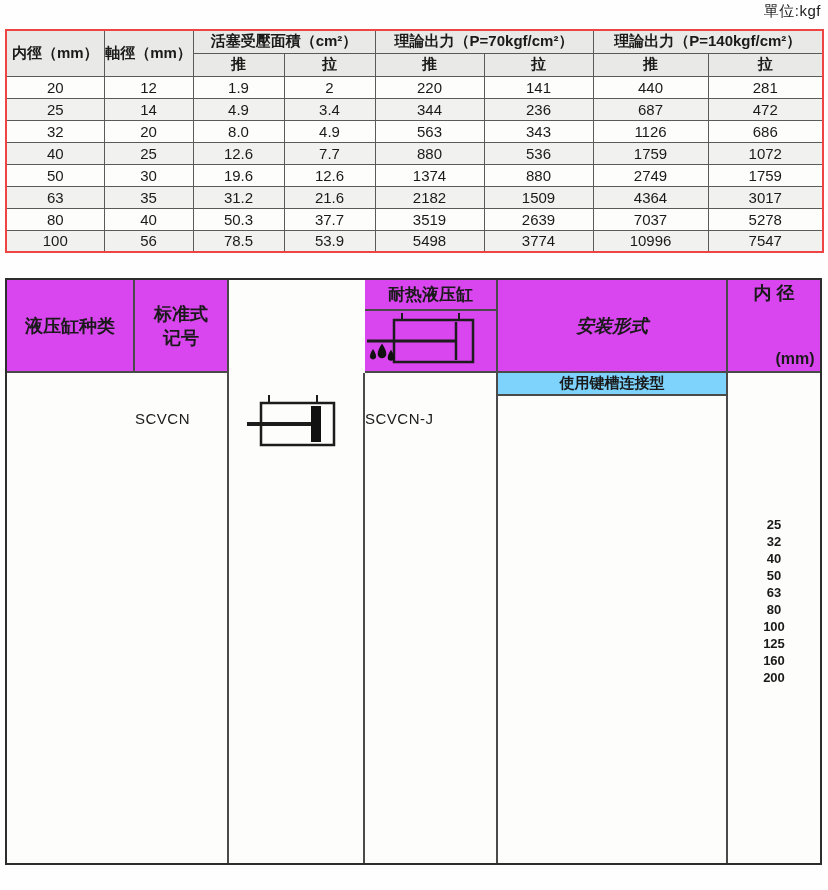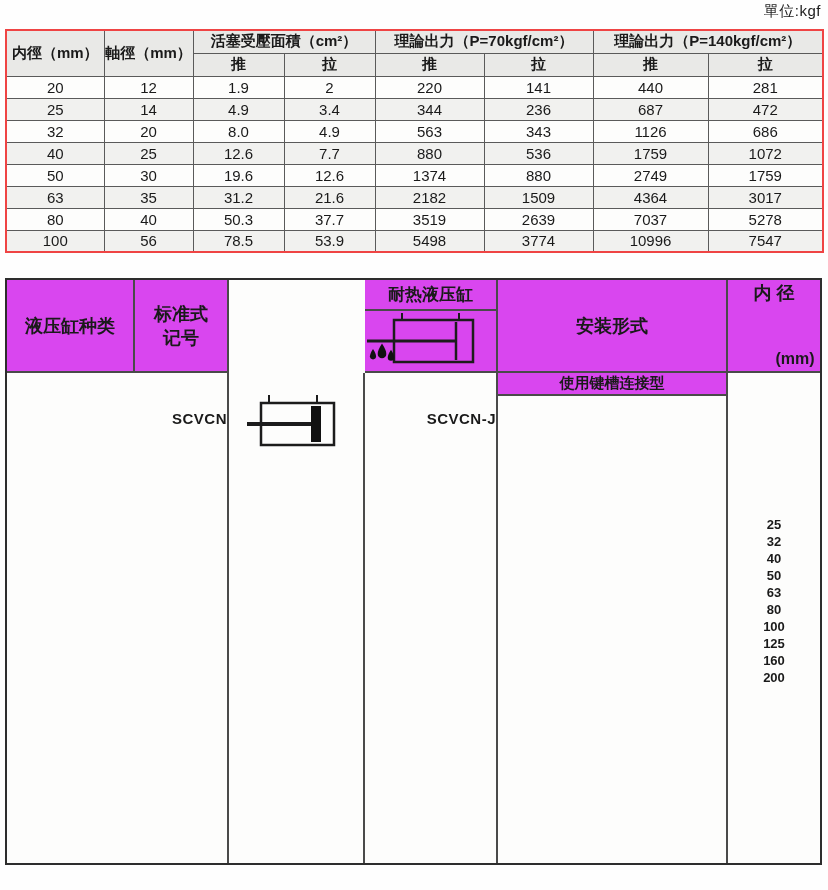--- a/index.html
+++ b/index.html
@@ -58,24 +58,24 @@
   .t2 .heat-hd { padding: 0; justify-content: stretch; }
   .t2 .heat-label {
     height: 31px; border-bottom: 2px solid #4a4a4a;
     display: flex; align-items: center; justify-content: center;
     font-size: 17px; font-weight: bold; width: 100%;
   }
   .t2 .heat-diagram { flex: 1; width: 100%; display: flex; align-items: center; justify-content: flex-start; }
   .t2 .bore-hd .sub { font-size: 16px; margin-left: 42px; }
 
   .type-text { padding: 30px 0 0 13px; font-size: 18px; font-weight: bold; line-height: 26px; }
-  .code-text { padding-top: 37px; text-align: right; font-size: 15px; font-weight: bold; letter-spacing: 0.5px; }
+  .code-text { padding-top: 37px; text-align: left; font-size: 15px; font-weight: normal; letter-spacing: 0.5px; }
   .figure-wrap { padding-top: 22px; display: flex; justify-content: center; }
   .band {
-    background: #d946ef; border-bottom: 2px solid #4a4a4a;
+    background: #7dd3fc; border-bottom: 2px solid #4a4a4a;
     display: flex; align-items: center; justify-content: center;
     font-size: 15px; font-weight: bold;
   }
   .mount-body { background: #fdfdfc; }
   .bore-list { padding-top: 143px; display: flex; flex-direction: column; align-items: center; }
   .bore-list div { font-size: 13px; font-weight: bold; line-height: 17px; }
 
   svg { display: block; }
   .diag-stroke { stroke: #1c1c1c; fill: none; }
 </style>
@@ -217,21 +217,21 @@
           <line class="diag-stroke" x1="94" y1="8" x2="94" y2="1" stroke-width="2"></line>
           <line class="diag-stroke" x1="91" y1="10" x2="91" y2="48" stroke-width="2.5"></line>
           <g fill="#111">
             <path transform="translate(8,43) scale(0.85)" d="M0,-7 C2.5,-3 3.6,-0.5 3.6,1.6 A3.6,3.6 0 1 1 -3.6,1.6 C-3.6,-0.5 -2.5,-3 0,-7 Z"></path>
             <path transform="translate(17,40) scale(1.2)" d="M0,-7 C2.5,-3 3.6,-0.5 3.6,1.6 A3.6,3.6 0 1 1 -3.6,1.6 C-3.6,-0.5 -2.5,-3 0,-7 Z"></path>
             <path transform="translate(26,44) scale(0.9)" d="M0,-7 C2.5,-3 3.6,-0.5 3.6,1.6 A3.6,3.6 0 1 1 -3.6,1.6 C-3.6,-0.5 -2.5,-3 0,-7 Z"></path>
           </g>
         </svg>
       </div>
     </div>
-    <div class="cell hd" style="grid-column:5;grid-row:1;">
+    <div class="cell hd" style="grid-column:5;grid-row:1;font-style:italic;">
       <span>安装形式</span>
     </div>
     <div class="cell hd last bore-hd" style="grid-column:6;grid-row:1;">
       <span>内 径</span>
       <span class="sub">(mm)</span>
     </div>
 
 
     <div class="cell body-cell" style="grid-column:2;">
       <div class="code-text">SCVCN</div>

